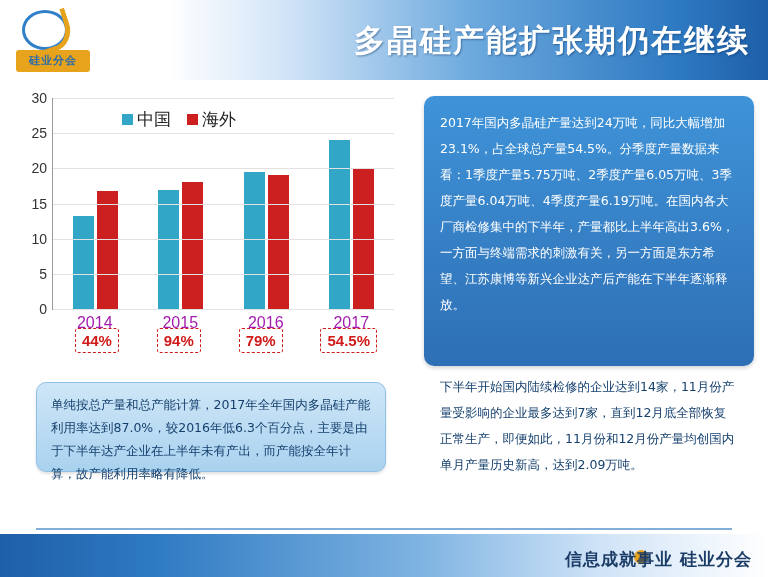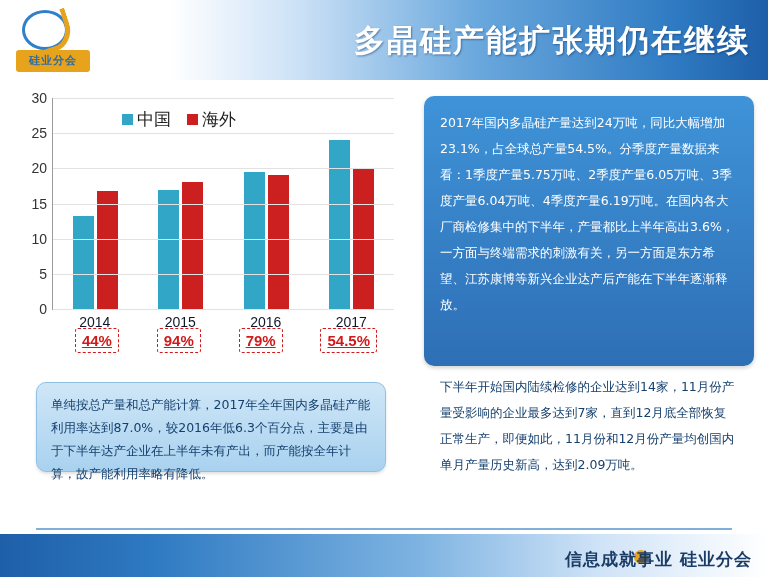--- a/index.html
+++ b/index.html
@@ -66,38 +66,37 @@
     display:flex;align-items:flex-end;justify-content:space-around;
   }
   .group{display:flex;align-items:flex-end;gap:3px;}
   .bar{width:21px;}
   .bar.cn{background:#31a6c7;}
   .bar.ov{background:#cc1f1f;}
   .xlabels{
     position:absolute;left:42px;top:226px;width:342px;
     display:flex;justify-content:space-around;
   }
-  .xlabels span{font-size:14px;color:#0f172a;}
+  .xlabels span{font-size:16px;color:#a21caf;}
   .legend{
     position:absolute;left:112px;top:20px;display:flex;gap:16px;align-items:center;
   }
   .legend .item{display:flex;align-items:center;gap:4px;font-size:17px;color:#222;}
   .legend .sw{width:11px;height:11px;display:inline-block;}
   .sw.cn{background:#31a6c7;}
   .sw.ov{background:#cc1f1f;}
   
   .pcts{
     position:absolute;left:46px;top:240px;width:340px;
     display:flex;justify-content:space-around;
   }
   .pct{
     border:1px dashed #d01a1a;border-radius:3px;
     padding:3px 6px;font-size:15px;font-weight:bold;color:#d01a1a;
     background:#ffffff;
-    text-decoration:underline;
   }
   
   .note-left{
     position:absolute;left:36px;top:382px;width:350px;height:90px;
     background:linear-gradient(to bottom,#cfe6f7,#a9d2ef);
     border:1px solid #8fc1e6;border-radius:10px;
     box-shadow:0 2px 3px rgba(0,0,0,.12);
     padding:10px 14px;box-sizing:border-box;
     font-family:"DejaVu Sans",sans-serif;
     font-size:12.5px;line-height:23px;color:#15406e;

